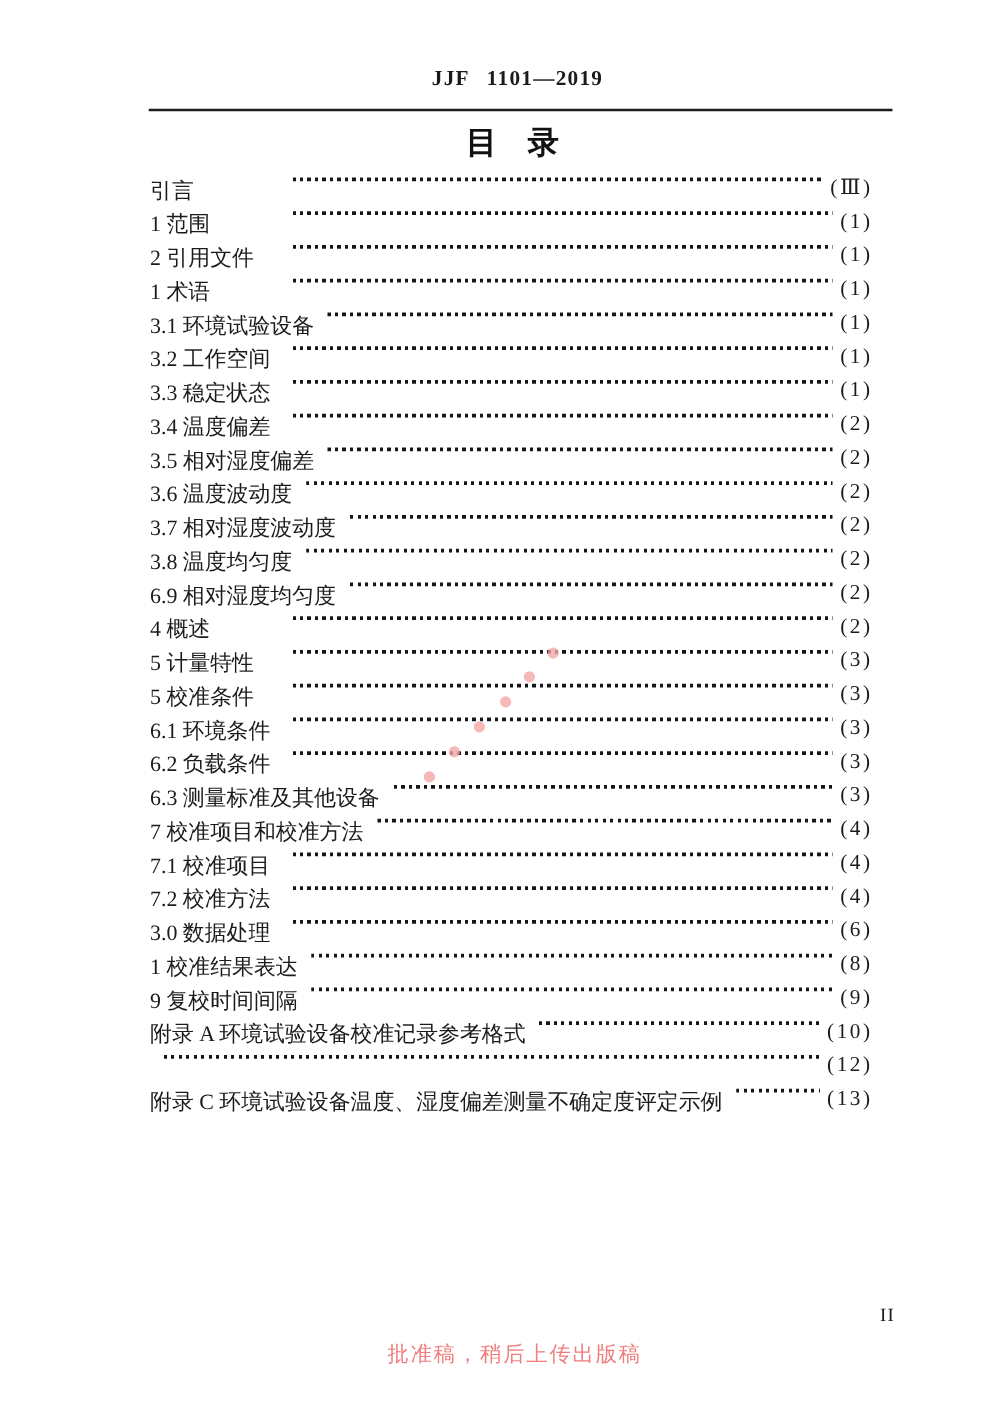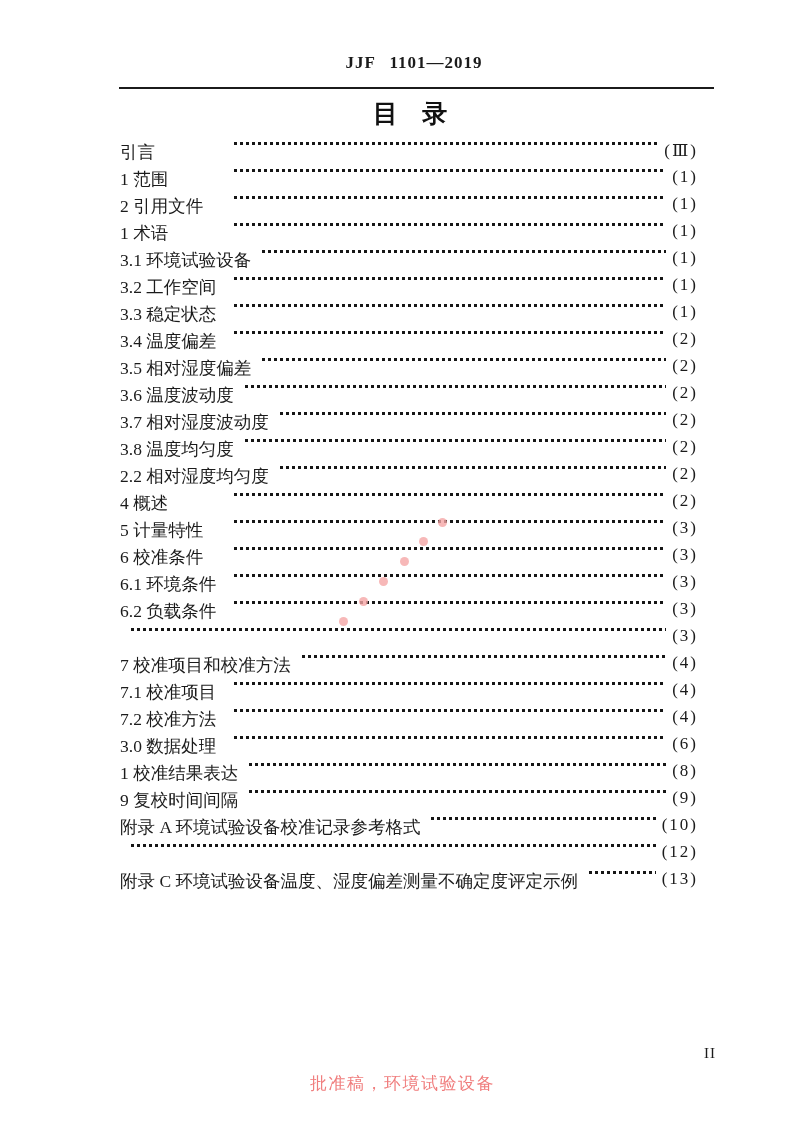--- a/index.html
+++ b/index.html
@@ -173,50 +173,51 @@
         <span class="toc-label">3.7 相对湿度波动度</span>
         <span class="toc-leader"></span>
         <span class="toc-page">(2)</span>
       </div>
       <div class="toc-row">
         <span class="toc-label">3.8 温度均匀度</span>
         <span class="toc-leader"></span>
         <span class="toc-page">(2)</span>
       </div>
       <div class="toc-row">
-        <span class="toc-label">2.2 相对湿度均匀度</span>
+        <span class="toc-label">6.9 相对湿度均匀度</span>
         <span class="toc-leader"></span>
         <span class="toc-page">(2)</span>
       </div>
       <div class="toc-row">
         <span class="toc-label">4 概述</span>
         <span class="toc-leader"></span>
         <span class="toc-page">(2)</span>
       </div>
       <div class="toc-row">
         <span class="toc-label">5 计量特性</span>
         <span class="toc-leader"></span>
         <span class="toc-page">(3)</span>
       </div>
       <div class="toc-row">
-        <span class="toc-label">6 校准条件</span>
+        <span class="toc-label">5 校准条件</span>
         <span class="toc-leader"></span>
         <span class="toc-page">(3)</span>
       </div>
       <div class="toc-row">
         <span class="toc-label">6.1 环境条件</span>
         <span class="toc-leader"></span>
         <span class="toc-page">(3)</span>
       </div>
       <div class="toc-row">
         <span class="toc-label">6.2 负载条件</span>
         <span class="toc-leader"></span>
         <span class="toc-page">(3)</span>
       </div>
       <div class="toc-row">
+        <span class="toc-label">6.3 测量标准及其他设备</span>
         <span class="toc-leader"></span>
         <span class="toc-page">(3)</span>
       </div>
       <div class="toc-row">
         <span class="toc-label">7 校准项目和校准方法</span>
         <span class="toc-leader"></span>
         <span class="toc-page">(4)</span>
       </div>
       <div class="toc-row">
         <span class="toc-label">7.1 校准项目</span>
@@ -263,15 +264,15 @@
     <span class="wdot" style="left:438px; top:518px;"></span>
     <span class="wdot" style="left:419px; top:537px;"></span>
     <span class="wdot" style="left:400px; top:557px;"></span>
     <span class="wdot" style="left:379px; top:577px;"></span>
     <span class="wdot" style="left:359px; top:597px;"></span>
     <span class="wdot" style="left:339px; top:617px;"></span>
   </div>
 
   <div class="footer-page-num">II</div>
 
-  <div class="draft-note">批准稿，环境试验设备</div>
+  <div class="draft-note">批准稿，稍后上传出版稿</div>
 
 </div>
 
 </body></html>

